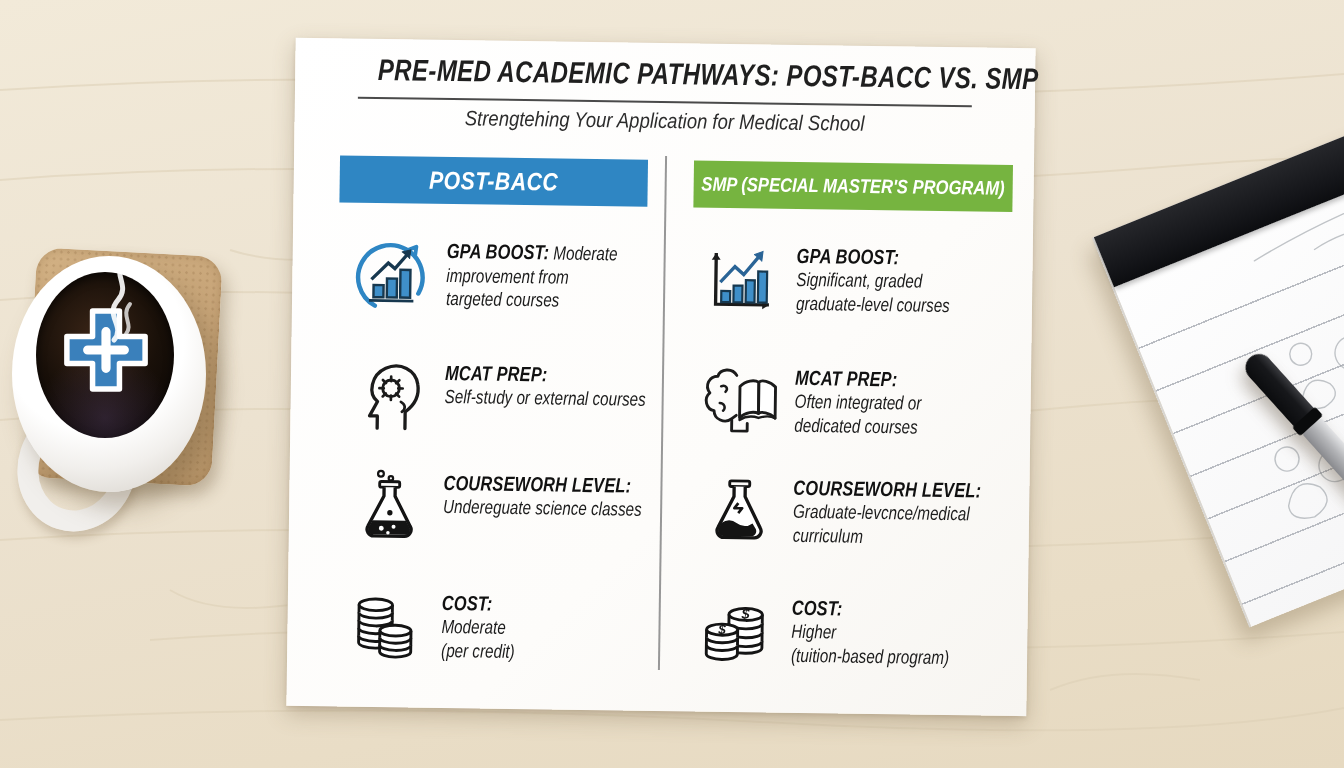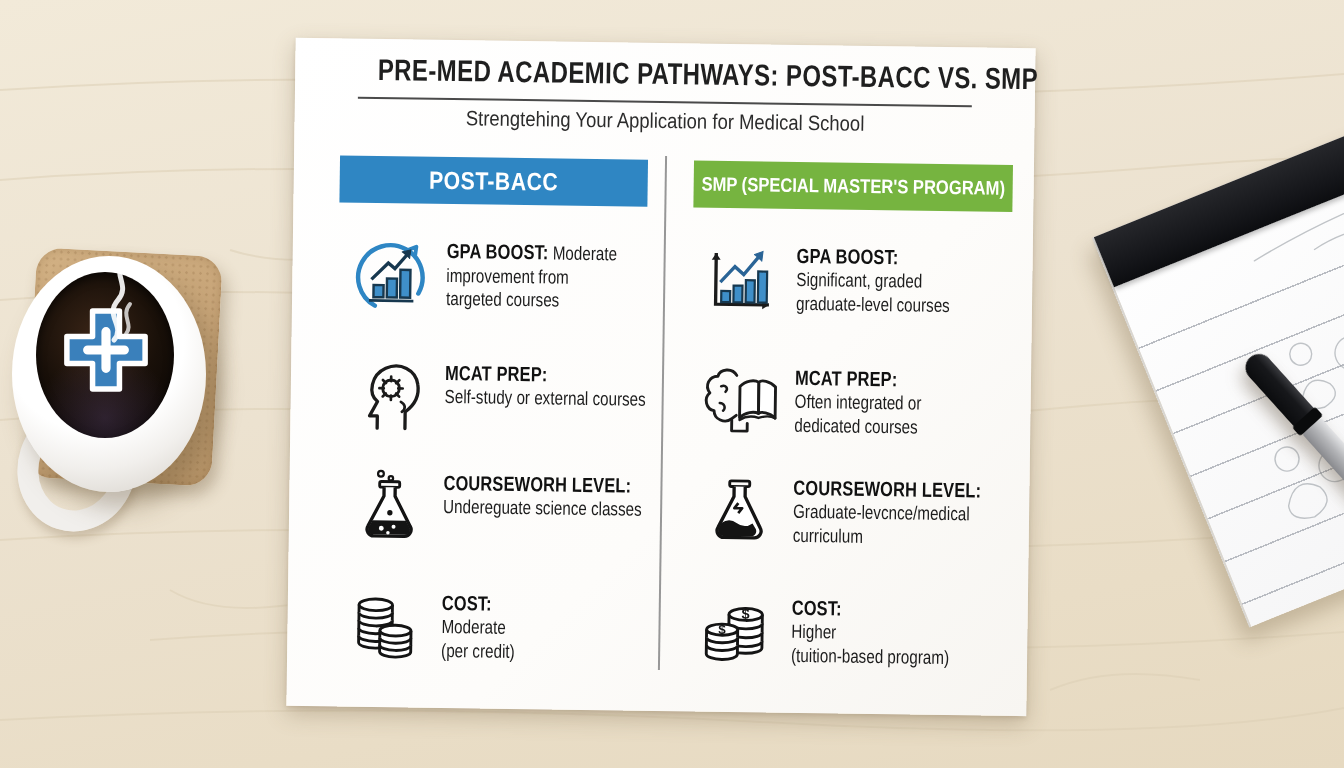--- a/index.html
+++ b/index.html
@@ -1,21 +1,21 @@
 <!DOCTYPE html>
 <html style="--blue-header: #2f86c3; --green-header: #76b440; --cross-blue: #3a80bb; --icon-blue: #3f8fc9;"><head>
 <meta charset="utf-8">
 <style>
   html,body{margin:0;padding:0;}
   body{
     width:1344px;height:768px;overflow:hidden;
     font-family:"Liberation Sans", sans-serif;
     background:linear-gradient(168deg,#f2ead9 0%,#ece2d0 45%,#e9ddc6 78%,#e6d9c0 100%);
   }
-  .scene{position:relative;width:1344px;height:768px;overflow:hidden;}
+  .scene{position:relative;width:1344px;height:768px;overflow:hidden;font-style:italic;}
   .grain{position:absolute;inset:0;z-index:1;pointer-events:none;}
 
   
   .poster{
     position:absolute;left:291px;top:43px;width:740px;height:668px;z-index:3;
     background:linear-gradient(135deg,#ffffff 0%,#fdfcfa 60%,#f7f5f1 100%);
     transform:rotate(.8deg);
     box-shadow:0 8px 22px rgba(110,90,60,.30), 0 2px 4px rgba(110,90,60,.18);
   }
   .title-wrap{position:absolute;top:14px;left:0;width:100%;text-align:center;}

